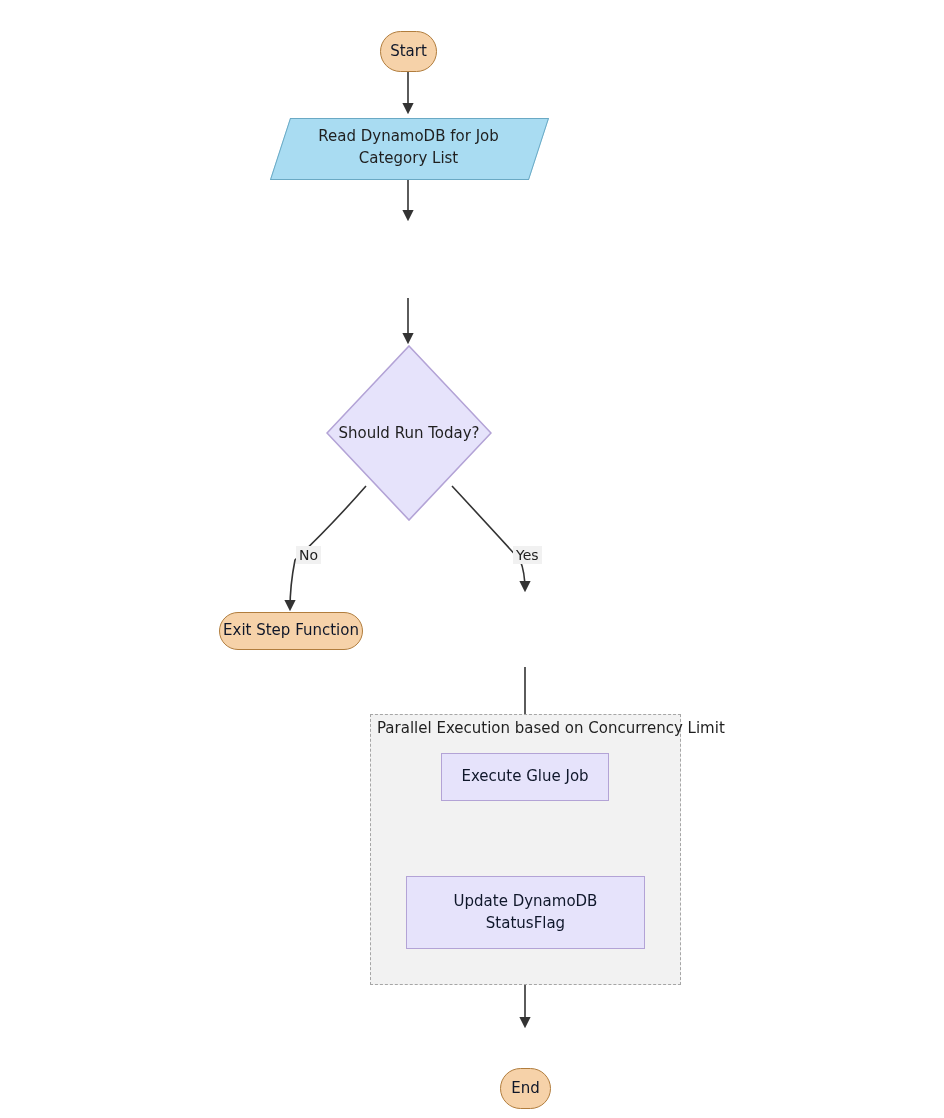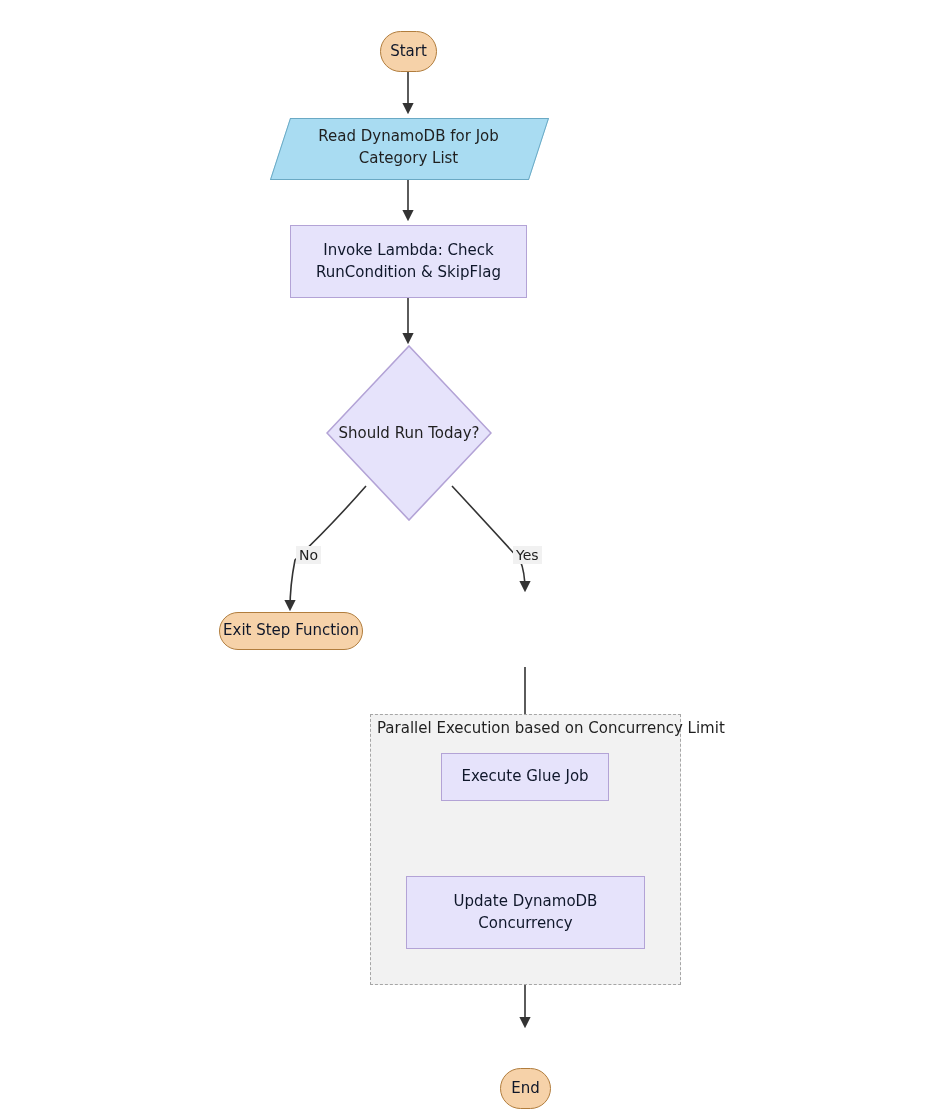--- a/index.html
+++ b/index.html
@@ -164,26 +164,20 @@
   <div class="n-io-wrap" style="left:280px; top:118px; width:257px; height:60px;">
     <div class="n-io-shape"></div>
     <div class="n-io-label">
       <span>
         <span>Read DynamoDB for Job</span><br>
         <span>Category List</span>
       </span>
     </div>
   </div>
 
-  <div class="node n-process-purple" style="left:290px; top:225px; width:237px; height:73px;">
-    <span>
-      <span>Invoke Lambda: Check</span><br>
-      <span>RunCondition &amp; SkipFlag</span>
-    </span>
-  </div>
 
   <div class="n-decision-wrap" style="left:326px; top:345px; width:166px; height:176px;">
     <svg class="n-decision-shape" viewBox="0 0 166 176" xmlns="http://www.w3.org/2000/svg" preserveAspectRatio="none">
       <polygon points="83,1 165,88 83,175 1,88" fill="#e6e3fb" stroke="#b3a3d6" stroke-width="1.6"></polygon>
     </svg>
     <div class="n-decision-label">Should Run Today?</div>
   </div>
 
   <div class="edge-label" style="left:280px; top:546px;margin-left:16px;">No</div>
 
@@ -194,21 +188,21 @@
   </div>
 
 
   <div class="node n-process-purple" style="left:441px; top:753px; width:168px; height:48px;">
     <span>Execute Glue Job</span>
   </div>
 
   <div class="node n-process-purple" style="left:406px; top:876px; width:239px; height:73px;">
     <span>
       <span>Update DynamoDB</span><br>
-      <span>Concurrency</span>
+      <span>StatusFlag</span>
     </span>
   </div>
 
   <div class="node n-terminal" style="left:500px; top:1068px; width:51px; height:41px;">
     <span>End</span>
   </div>
 
 </div>
 
 </body></html>

